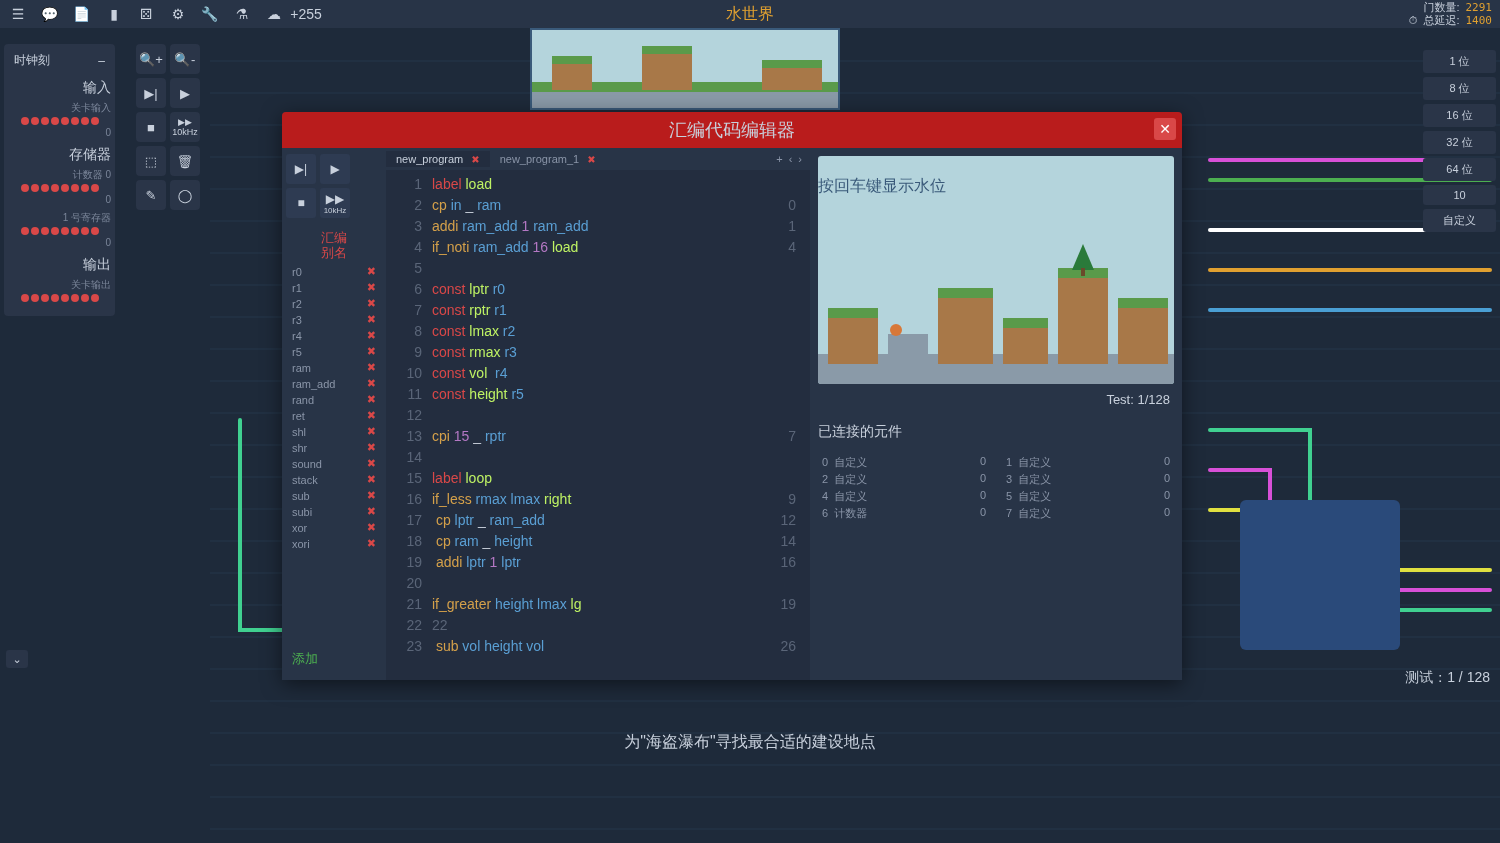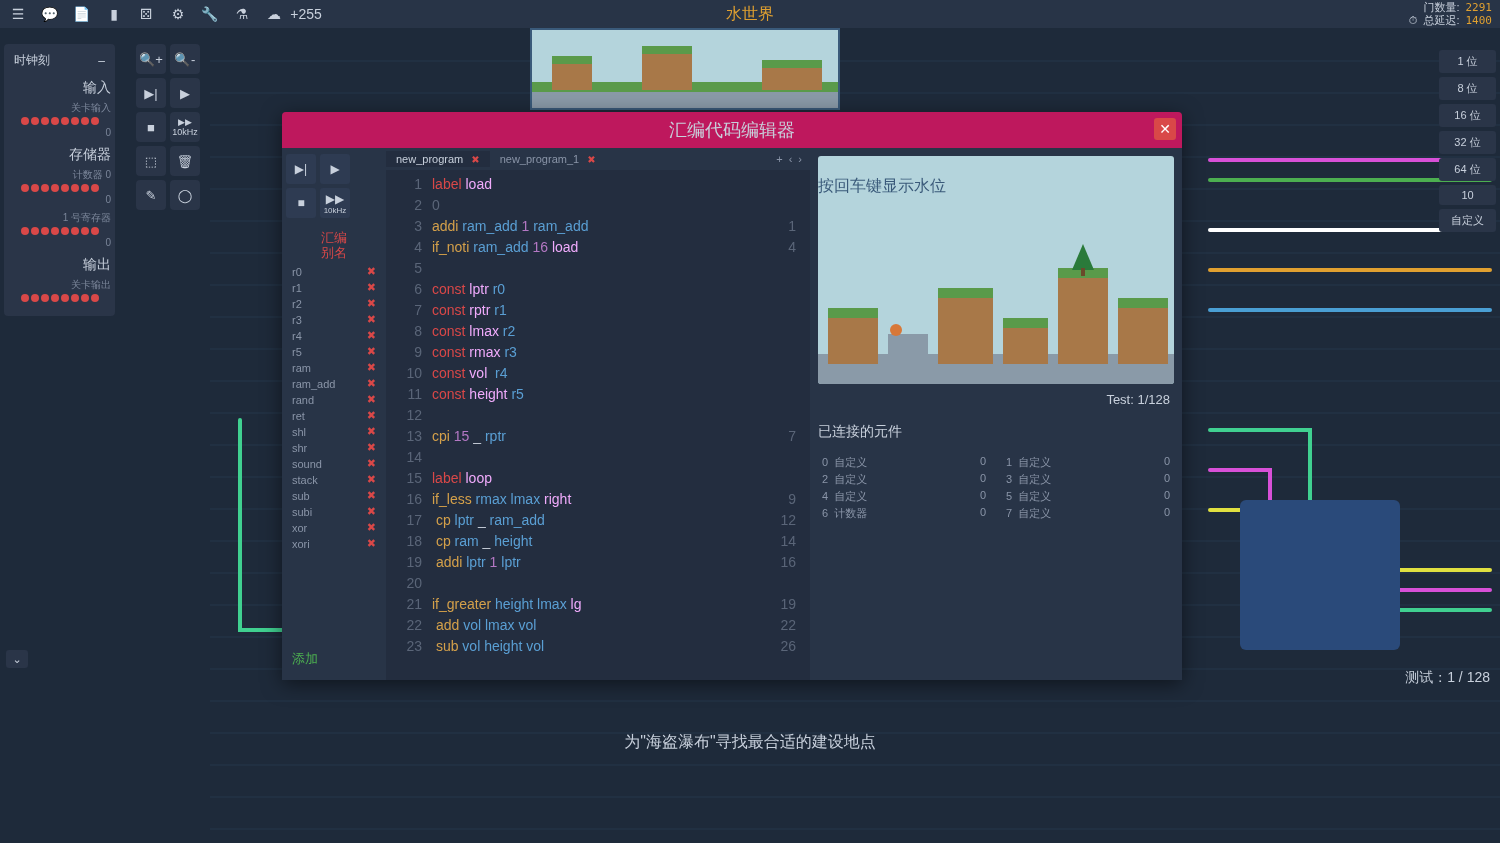--- a/index.html
+++ b/index.html
@@ -20,23 +20,23 @@
 .led-row{display:flex;justify-content:center;gap:2px;margin:2px 0}
 .led{width:8px;height:8px;border-radius:50%;background:#d94848}
 .panel-val{color:#7a8599;font-size:10px}
 .toolbar-col{position:absolute;left:136px;top:44px;width:64px;display:flex;flex-direction:column;gap:4px}
 .tool-row{display:flex;gap:4px}
 .tool-btn{width:30px;height:30px;background:#2a3548;border-radius:4px;display:flex;align-items:center;justify-content:center;color:#c8d0dc;cursor:pointer;font-size:13px}
 .tool-btn.wide{flex-direction:column;font-size:9px}
 .circuit-bg{position:absolute;left:210px;top:30px;right:0;bottom:0;background:#1e2a3a;overflow:hidden}
 .wavy{position:absolute;inset:0;background:repeating-linear-gradient(180deg,#1e2a3a 0 30px,#213042 30px 32px)}
 .right-pills{position:absolute;right:4px;top:50px;display:flex;flex-direction:column;gap:4px}
-.pill{background:#2a3548;color:#c8d0dc;font-size:11px;padding:4px 12px;border-radius:3px;text-align:center;min-width:36px}
+.pill{background:#2a3548;color:#c8d0dc;font-size:11px;padding:4px 20px;border-radius:3px;text-align:center;min-width:36px}
 .editor-modal{position:absolute;left:282px;top:112px;width:900px;height:568px;background:#283447;border-radius:4px;box-shadow:0 4px 20px rgba(0,0,0,.5);display:flex;flex-direction:column}
-.modal-header{height:36px;background:#be185d;display:flex;align-items:center;justify-content:center;position:relative;border-radius:4px 4px 0 0}
+.modal-header{height:36px;background:#b91c1c;display:flex;align-items:center;justify-content:center;position:relative;border-radius:4px 4px 0 0}
 .modal-title{color:#c8d0dc;font-size:18px}
 .modal-close{position:absolute;right:6px;top:6px;width:22px;height:22px;background:#d94848;border-radius:3px;display:flex;align-items:center;justify-content:center;color:#fff;cursor:pointer;font-size:14px}
 .modal-body{flex:1;display:flex;overflow:hidden}
 .editor-left{width:104px;background:#283447;padding:6px 4px;display:flex;flex-direction:column}
 .run-btns{display:flex;gap:4px;margin-bottom:4px}
 .run-btn{width:30px;height:30px;background:#2e3b52;border-radius:3px;display:flex;flex-direction:column;align-items:center;justify-content:center;color:#c8d0dc;cursor:pointer;font-size:12px}
 .run-btn .sub{font-size:8px}
 .alias-header{color:#d94848;font-size:13px;text-align:center;margin:8px 0 4px;line-height:15px}
 .alias-list{display:flex;flex-direction:column;gap:1px;font-family:monospace;font-size:11px}
 .alias-row{display:flex;justify-content:space-between;align-items:center;padding:1px 6px;color:#8a95a8}
@@ -46,21 +46,21 @@
 .tab-bar{height:22px;background:#283447;display:flex;align-items:center;font-family:monospace;font-size:11px}
 .tab{padding:2px 10px;color:#8a95a8;display:flex;align-items:center;gap:8px;cursor:pointer}
 .tab.active{background:#232d3f;color:#c8d0dc}
 .tab-close{color:#d94848;font-size:10px}
 .tab-add{margin-left:auto;padding:2px 8px;color:#8a95a8;display:flex;gap:6px}
 .code-area{flex:1;overflow:hidden;font-family:monospace;font-size:14px;line-height:21px;padding:4px 0;position:relative}
 .code-line{display:flex;padding:0 8px}
 .line-num{width:28px;text-align:right;color:#5a6578;margin-right:10px;flex-shrink:0}
 .line-code{flex:1;white-space:pre}
 .line-out{color:#5a6578;padding-right:6px}
-.tk-r{color:#d94848}.tk-g{color:#f0abfc}.tk-b{color:#5a9fd4}.tk-y{color:#d4a04a}.tk-p{color:#b478c4}.tk-w{color:#c8d0dc}
+.tk-r{color:#d94848}.tk-g{color:#bef264}.tk-b{color:#5a9fd4}.tk-y{color:#d4a04a}.tk-p{color:#b478c4}.tk-w{color:#c8d0dc}
 .editor-right{width:372px;background:#283447;padding:8px;display:flex;flex-direction:column;gap:6px}
 .preview-box{height:228px;background:#b4d4dc;border-radius:3px;position:relative;overflow:hidden}
 .preview-text{position:absolute;top:20px;width:100%;text-align:left;color:#3a5a7a;font-size:16px}
 .terrain{position:absolute;bottom:0;left:0;right:0;height:140px}
 .test-label{text-align:right;color:#c8d0dc;font-size:13px;padding:2px 4px}
 .conn-title{color:#c8d0dc;font-size:14px;margin:8px 0}
 .conn-grid{display:grid;grid-template-columns:1fr 1fr;gap:2px 20px;padding:0 4px;font-family:monospace;font-size:11px;color:#8a95a8}
 .conn-row{display:flex;justify-content:space-between}
 .footer-hint{position:absolute;bottom:90px;left:50%;transform:translateX(-50%);color:#c8d0dc;font-size:16px}
 .footer-test{position:absolute;bottom:156px;right:10px;color:#c8d0dc;font-size:14px}
@@ -341,20 +341,21 @@
           </div>
         </div>
       <div class="code-area" id="code-area">
           <div class="code-line">
             <span class="line-num">1</span>
             <span class="line-code"><span class="tk-r">label</span> <span class="tk-g">load</span></span>
             <span class="line-out"></span>
           </div>
           <div class="code-line">
             <span class="line-num">2</span>
+            <span class="line-code"><span class="tk-y">cp</span> <span class="tk-b">in</span> <span class="tk-w">_</span> <span class="tk-b">ram</span></span>
             <span class="line-out">0</span>
           </div>
           <div class="code-line">
             <span class="line-num">3</span>
             <span class="line-code"><span class="tk-y">addi</span> <span class="tk-b">ram_add</span> <span class="tk-p">1</span> <span class="tk-b">ram_add</span></span>
             <span class="line-out">1</span>
           </div>
           <div class="code-line">
             <span class="line-num">4</span>
             <span class="line-code"><span class="tk-y">if_noti</span> <span class="tk-b">ram_add</span> <span class="tk-p">16</span> <span class="tk-g">load</span></span>
@@ -440,21 +441,20 @@
             <span class="line-code"></span>
             <span class="line-out"></span>
           </div>
           <div class="code-line">
             <span class="line-num">21</span>
             <span class="line-code"><span class="tk-y">if_greater</span> <span class="tk-b">height</span> <span class="tk-b">lmax</span> <span class="tk-g">lg</span></span>
             <span class="line-out">19</span>
           </div>
           <div class="code-line">
             <span class="line-num">22</span>
-            <span class="line-code"> <span class="tk-y">add</span> <span class="tk-b">vol</span> <span class="tk-b">lmax</span> <span class="tk-b">vol</span></span>
             <span class="line-out">22</span>
           </div>
           <div class="code-line">
             <span class="line-num">23</span>
             <span class="line-code"> <span class="tk-y">sub</span> <span class="tk-b">vol</span> <span class="tk-b">height</span> <span class="tk-b">vol</span></span>
             <span class="line-out">26</span>
           </div>
         </div>
     </div>
     <div class="editor-right">

